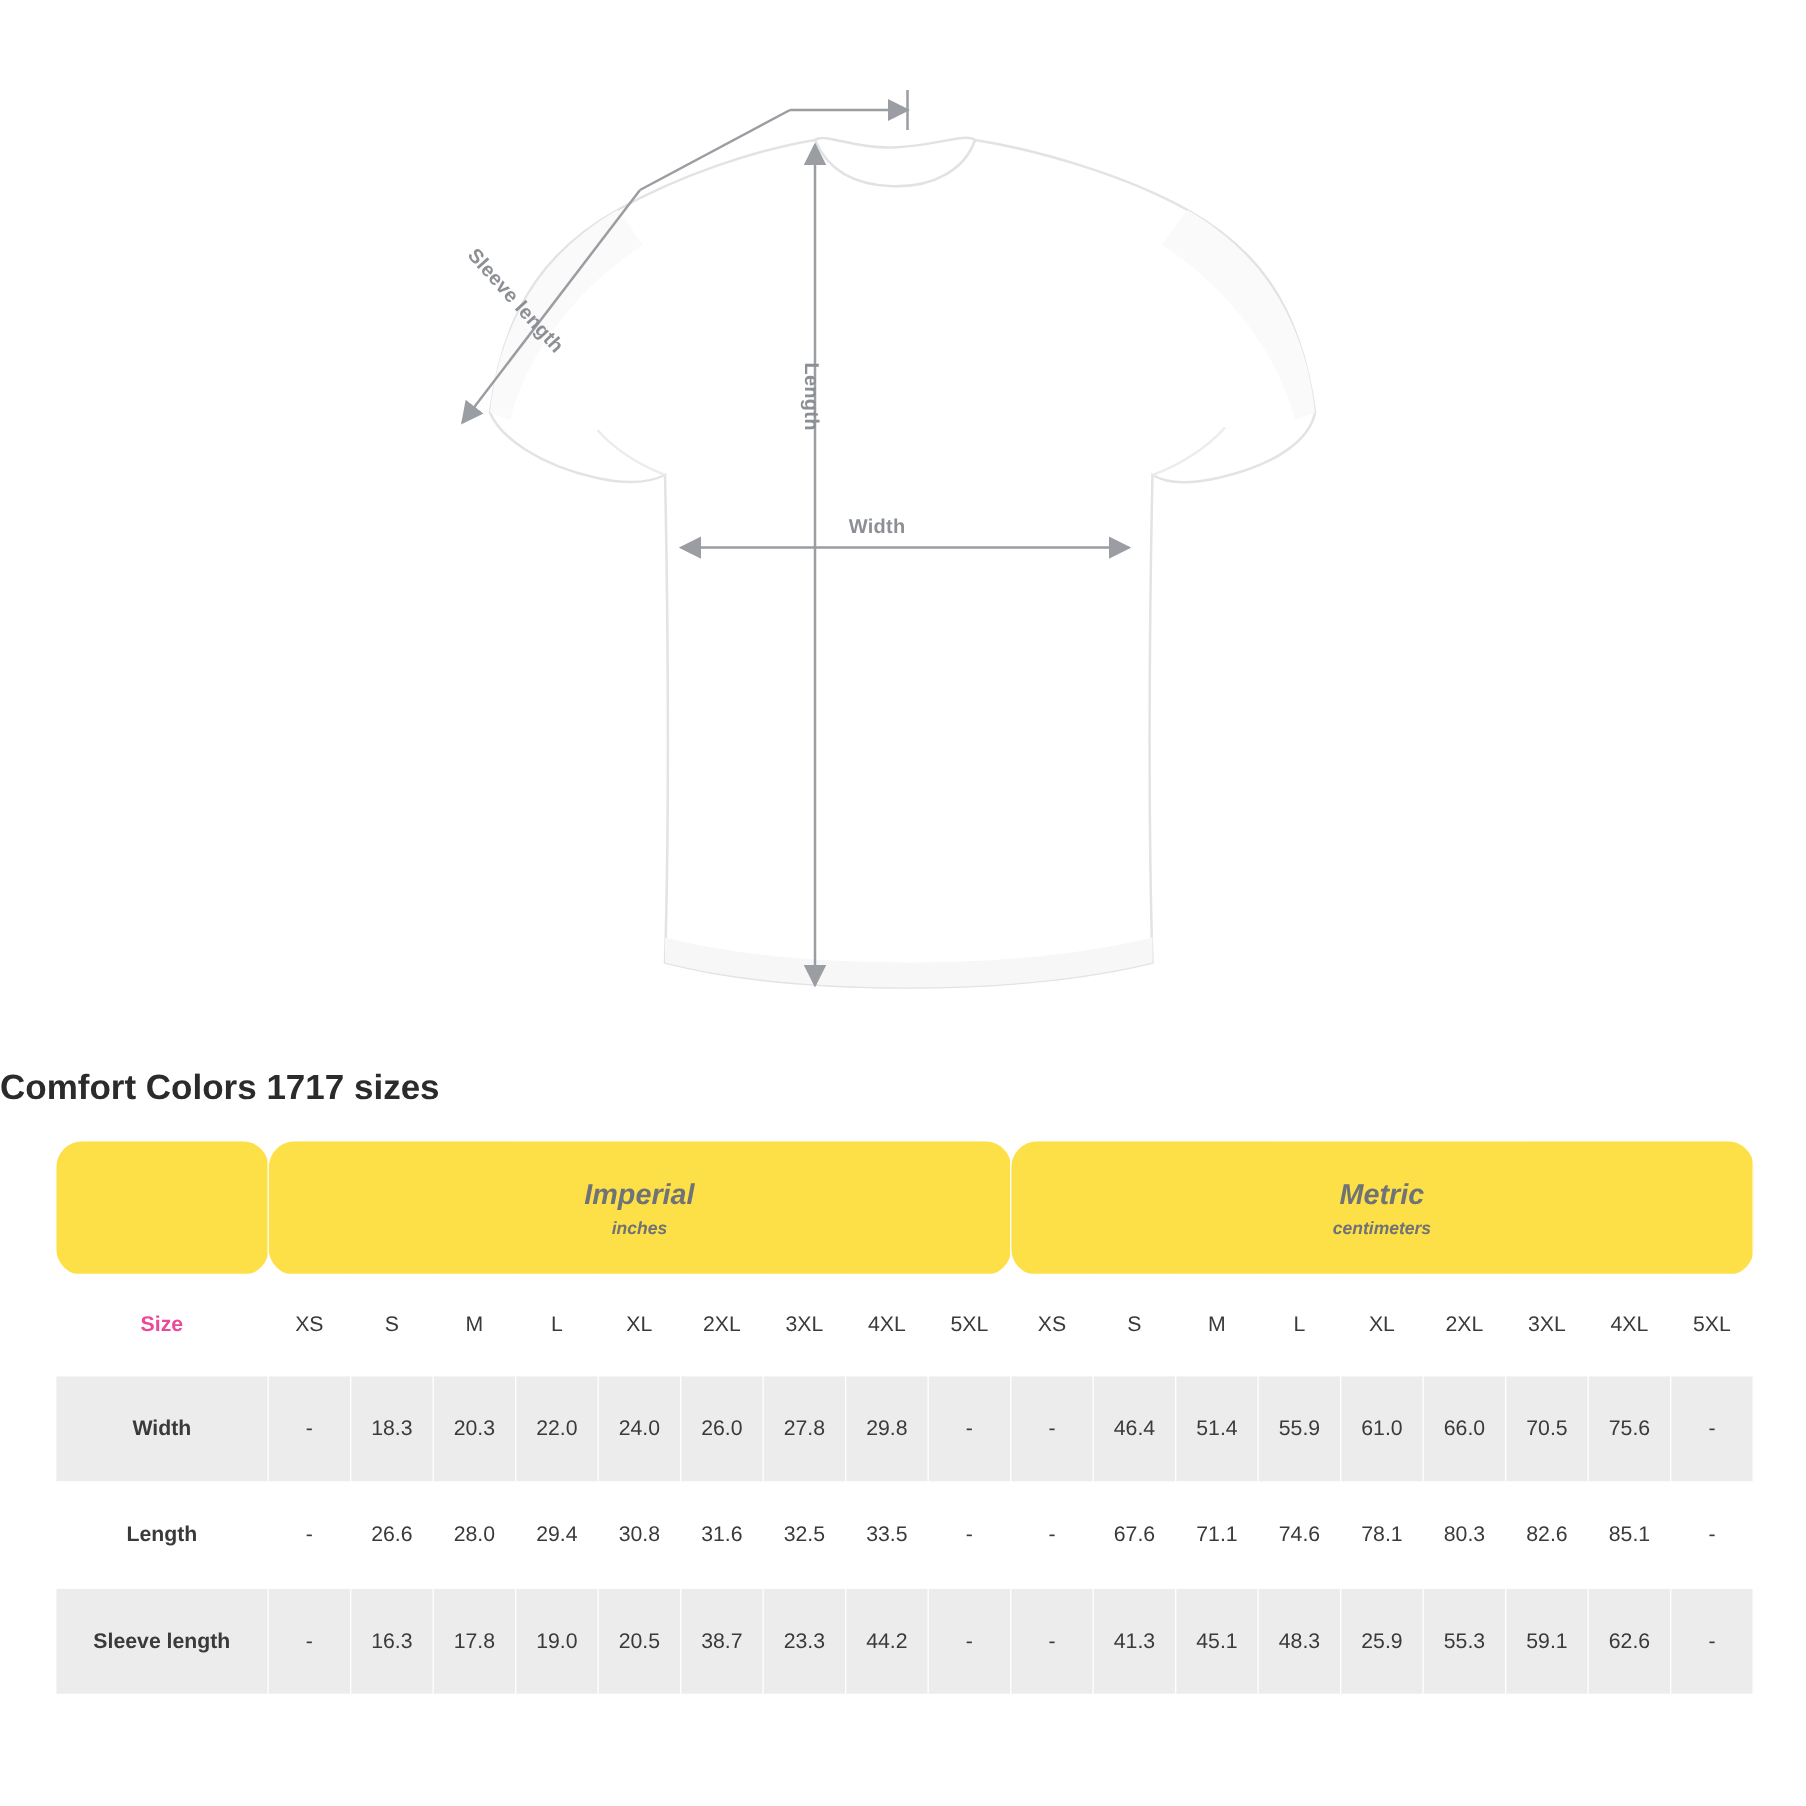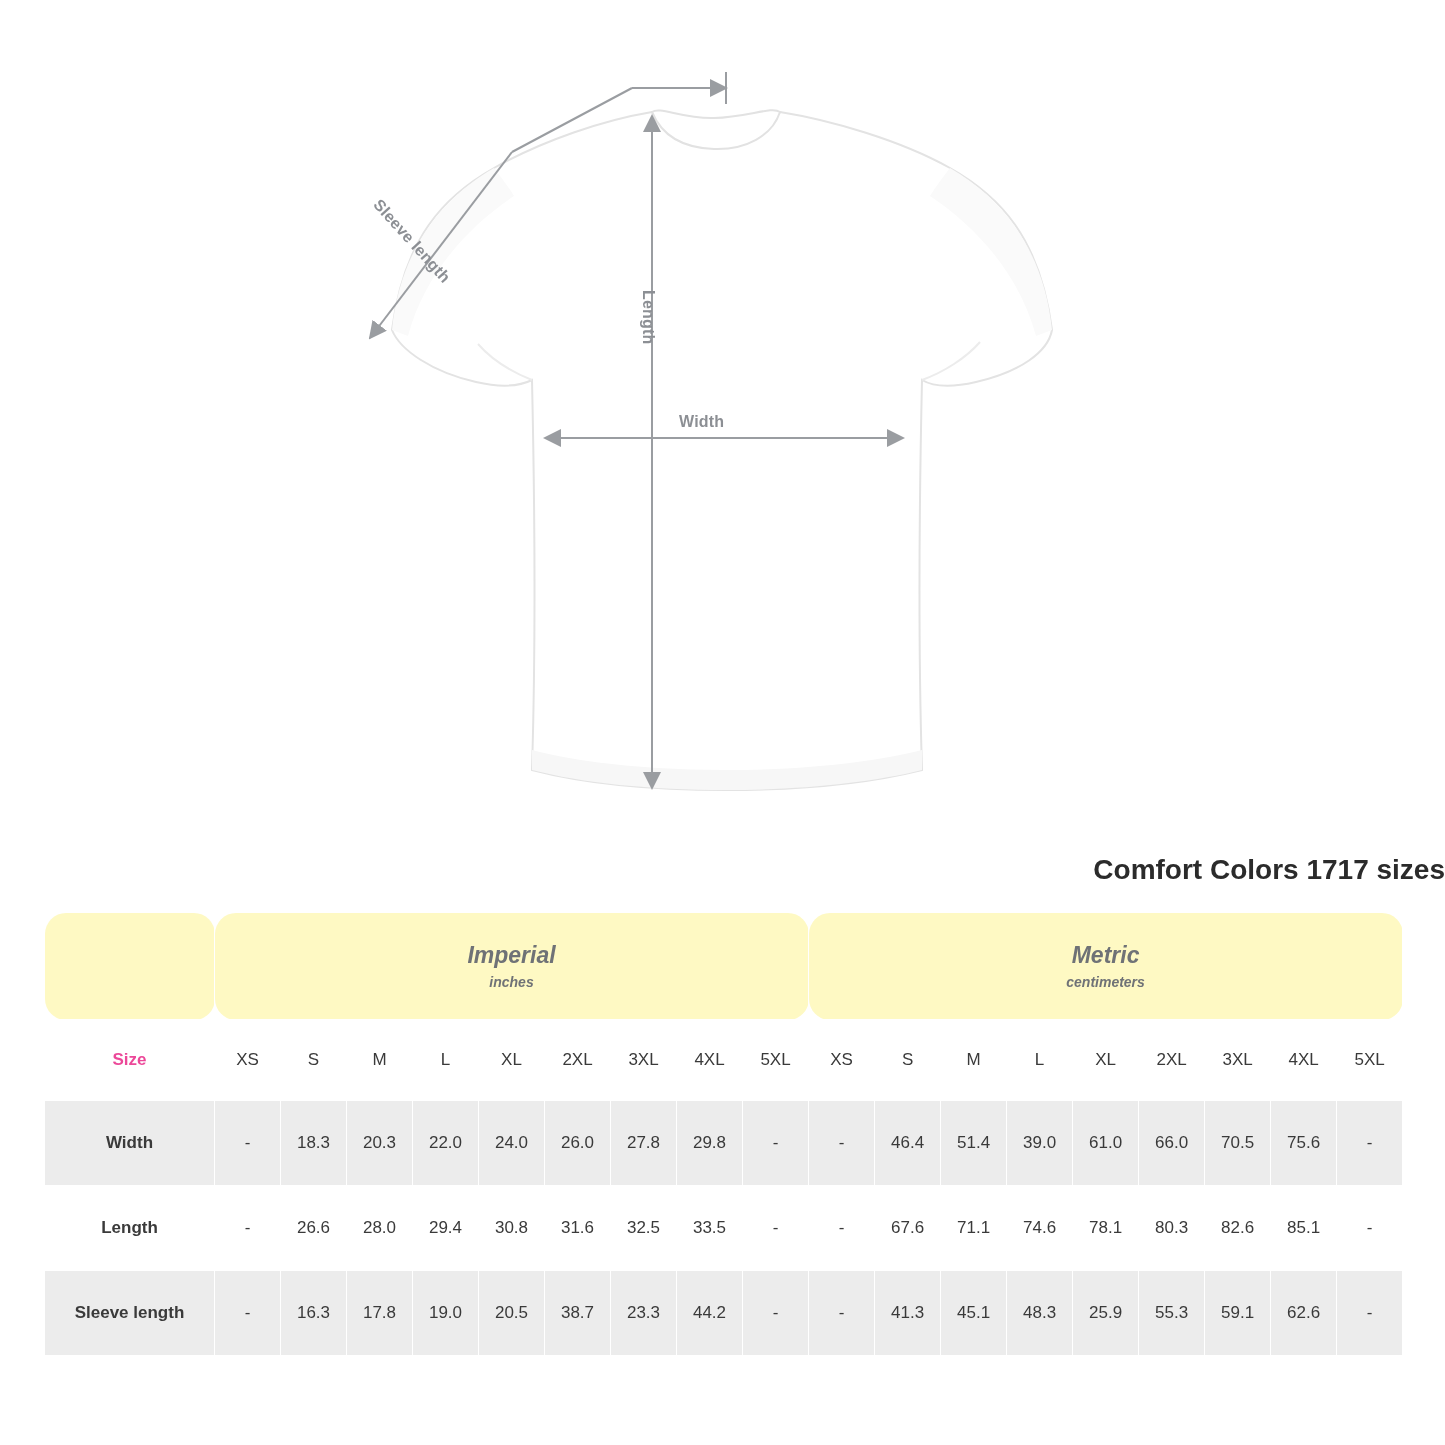--- a/index.html
+++ b/index.html
@@ -50,21 +50,21 @@
   }
   .lbl-sleeve {
     left: 383px;
     top: 196px;
     transform: rotate(48deg);
     transform-origin: left top;
   }
 
   
   .title-block {
-    text-align: right;
+    text-align: left;
     margin-top: 24px;
   }
   .chart-title {
     font-size: 28px;
     font-weight: bold;
     color: #2b2b2b;
     margin: 0;
   }
   .chart-note {
     font-size: 16.5px;
@@ -81,21 +81,21 @@
     border-collapse: collapse;
     width: 1357px;
     table-layout: fixed;
   }
   table.size-table td, table.size-table th {
     border: 1px solid #ffffff;
     text-align: center;
     vertical-align: middle;
   }
   .unit-head td {
-    background: #fef9c3;
+    background: #fde047;
     height: 106px;
     padding: 0;
     border-radius: 21px;
   }
   .unit-name {
     font-size: 23px;
     font-style: italic;
     font-weight: bold;
     color: #6f7276;
     line-height: 1.15;
@@ -269,21 +269,21 @@
           <td>20.3</td>
           <td>22.0</td>
           <td>24.0</td>
           <td>26.0</td>
           <td>27.8</td>
           <td>29.8</td>
           <td>-</td>
           <td>-</td>
           <td>46.4</td>
           <td>51.4</td>
-          <td>39.0</td>
+          <td>55.9</td>
           <td>61.0</td>
           <td>66.0</td>
           <td>70.5</td>
           <td>75.6</td>
           <td>-</td>
         </tr>
 
         <tr class="data-row">
           <td class="rowlabel">Length</td>
           <td>-</td>

